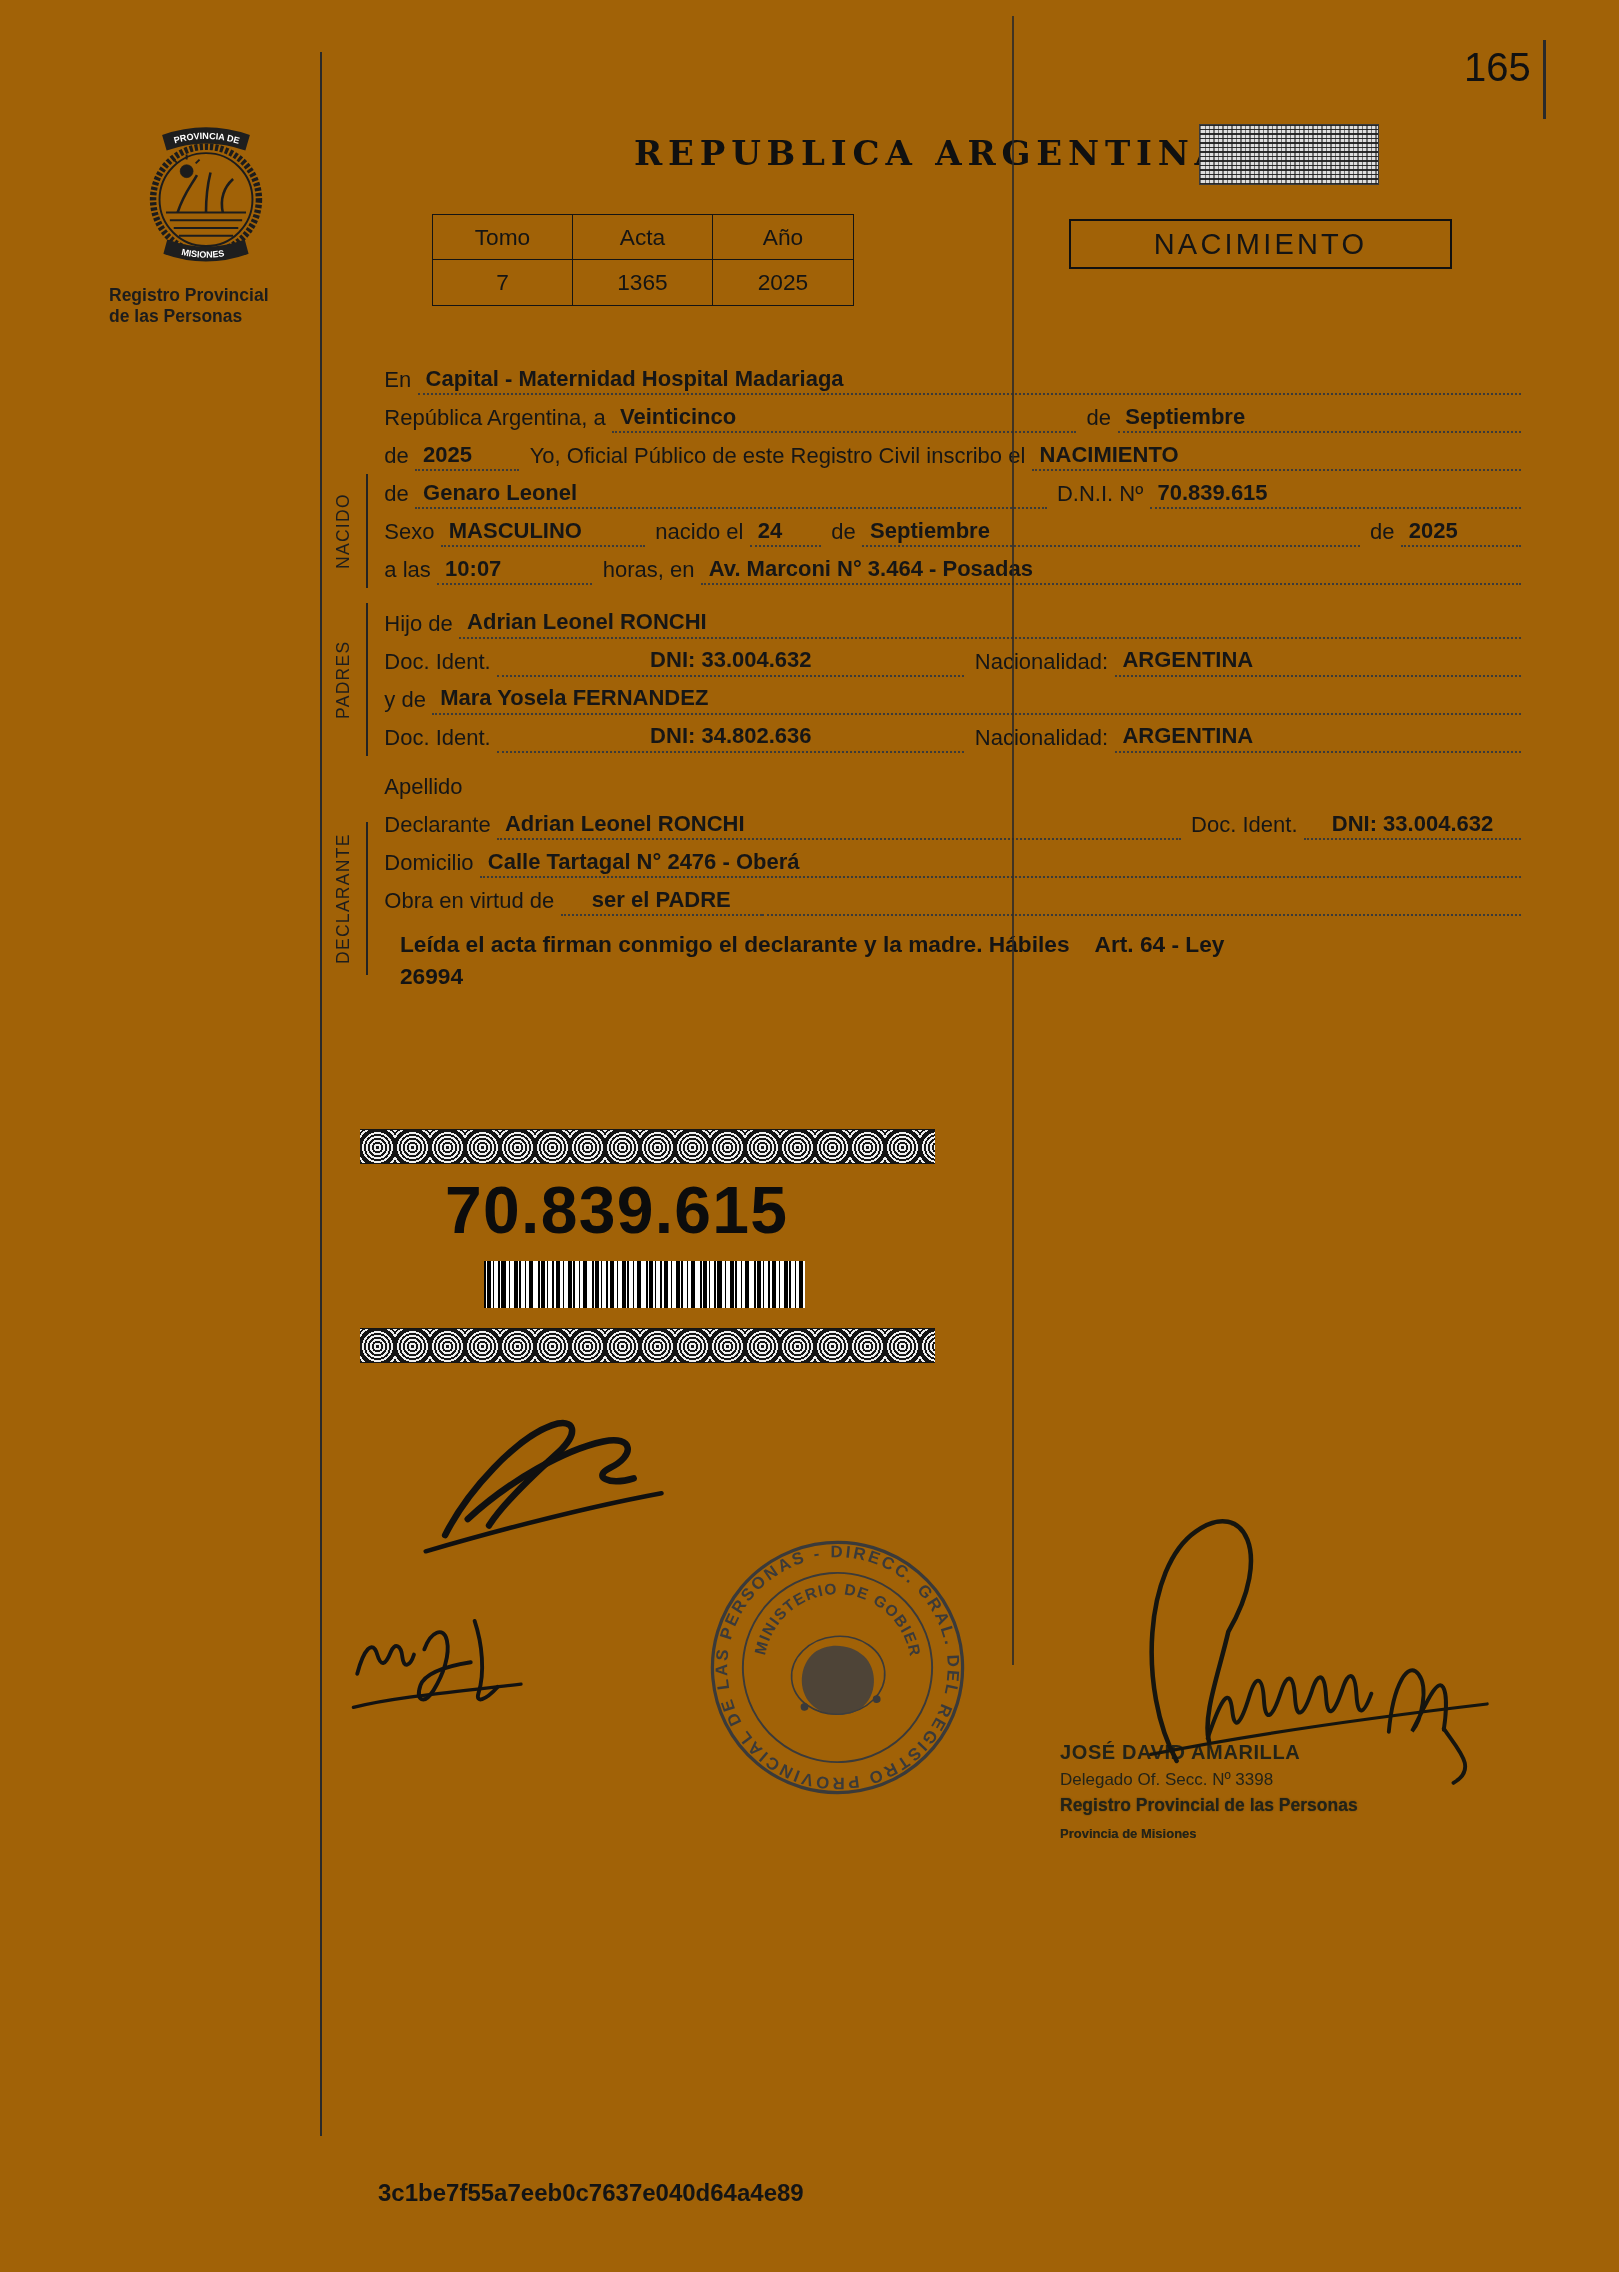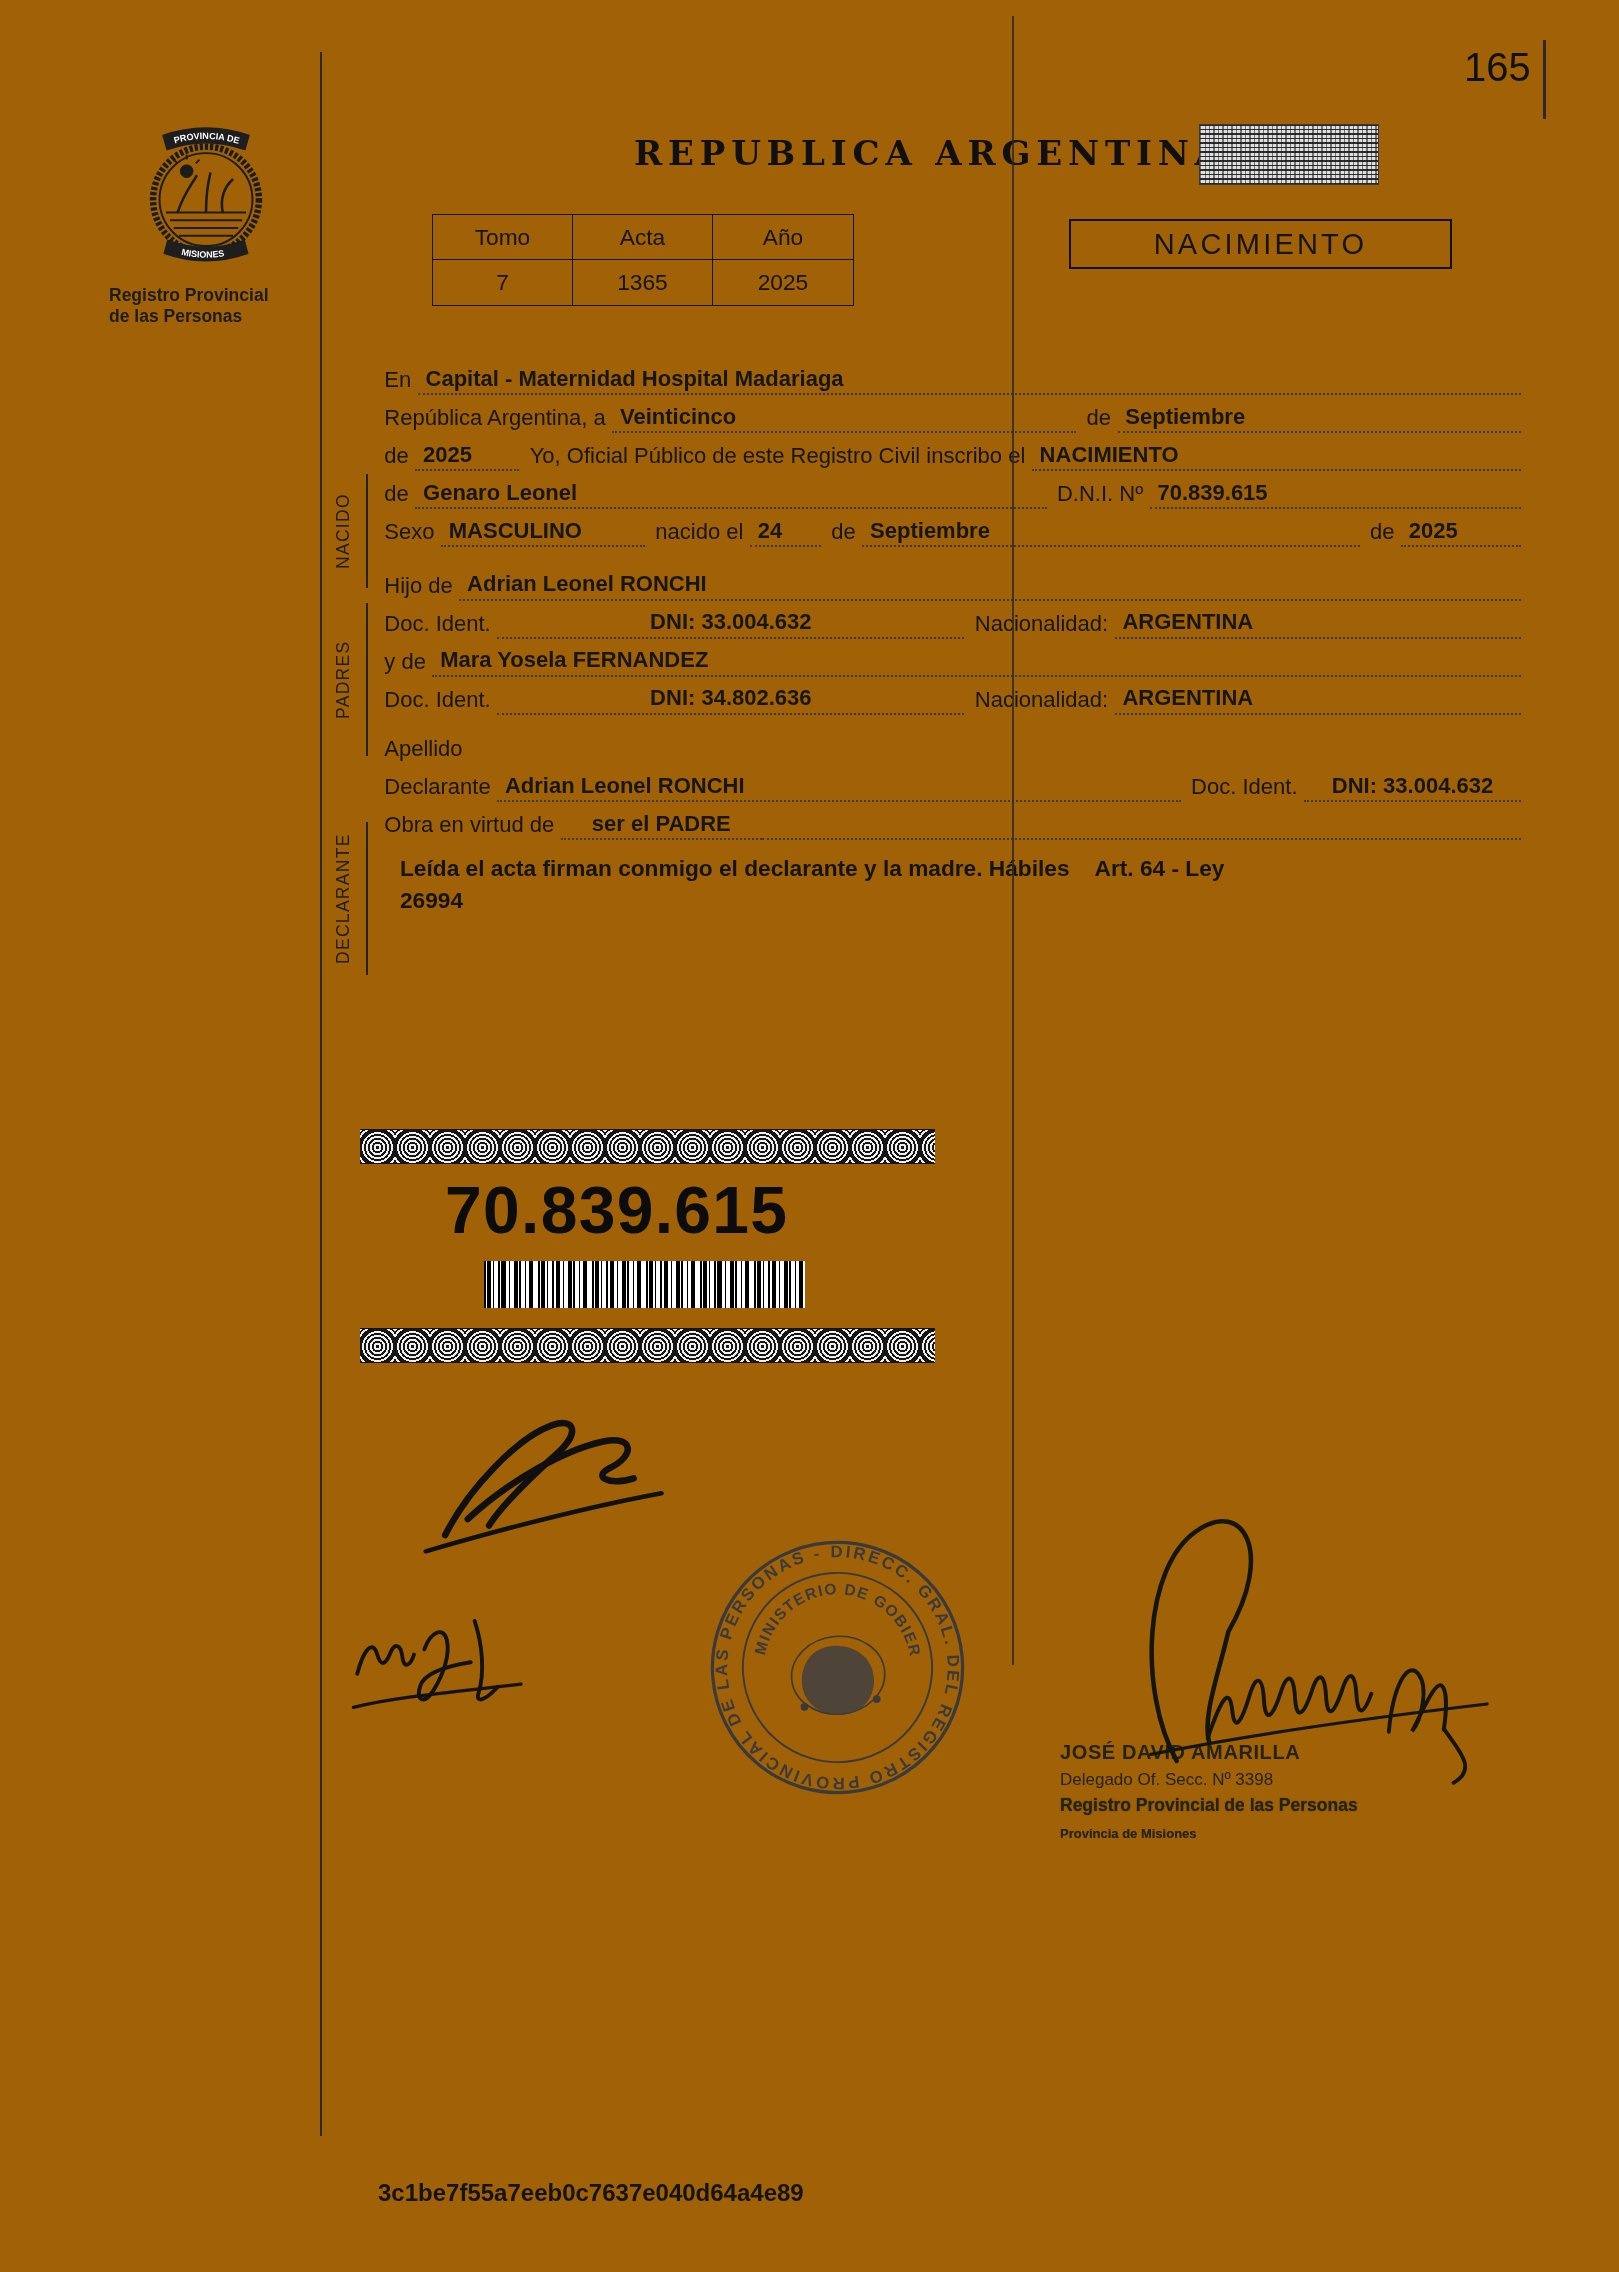--- a/index.html
+++ b/index.html
@@ -205,20 +205,30 @@
       <span class="lbl mid">de</span>
       <span class="fld grow">
           <span class="val">Septiembre</span>
         </span>
       <span class="lbl mid">de</span>
       <span class="fld" style="flex:0 0 120px">
           <span class="val">2025</span>
         </span>
     </div>
 
+    <div class="fl">
+      <span class="lbl">a las</span>
+      <span class="fld" style="flex:0 0 155px">
+          <span class="val">10:07</span>
+        </span>
+      <span class="lbl mid">horas, en</span>
+      <span class="fld grow">
+          <span class="val">Av. Marconi N° 3.464 - Posadas</span>
+        </span>
+    </div>
 
     <div class="fl mt-a">
       <span class="lbl">Hijo de</span>
       <span class="fld grow">
           <span class="val">Adrian Leonel RONCHI</span>
         </span>
     </div>
 
     <div class="fl">
       <span class="lbl">Doc. Ident.</span>
@@ -258,20 +268,26 @@
       <span class="lbl">Declarante</span>
       <span class="fld grow">
           <span class="val">Adrian Leonel RONCHI</span>
         </span>
       <span class="lbl mid">Doc. Ident.</span>
       <span class="fld left" style="flex:0 0 217px">
           <span class="val">DNI: 33.004.632</span>
         </span>
     </div>
 
+    <div class="fl">
+      <span class="lbl">Domicilio</span>
+      <span class="fld grow">
+          <span class="val">Calle Tartagal N° 2476 - Oberá</span>
+        </span>
+    </div>
 
     <div class="fl">
       <span class="lbl">Obra en virtud de</span>
       <span class="fld left" style="flex:0 0 201px">
           <span class="val">ser el PADRE</span>
         </span>
       <span class="fld grow"></span>
     </div>
 
     <div class="closing">

